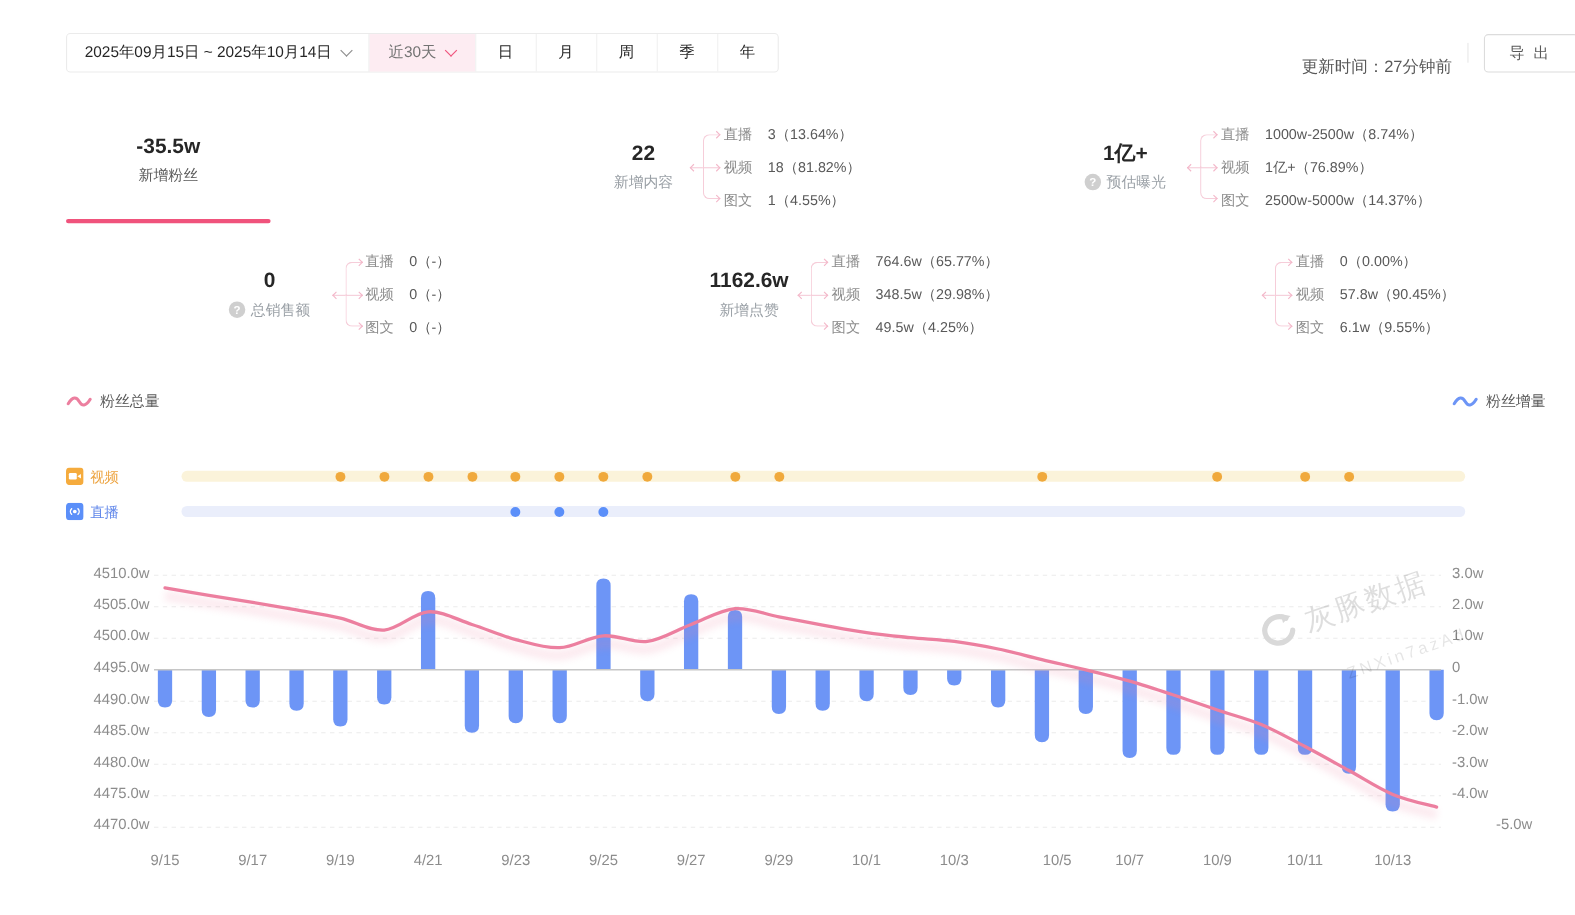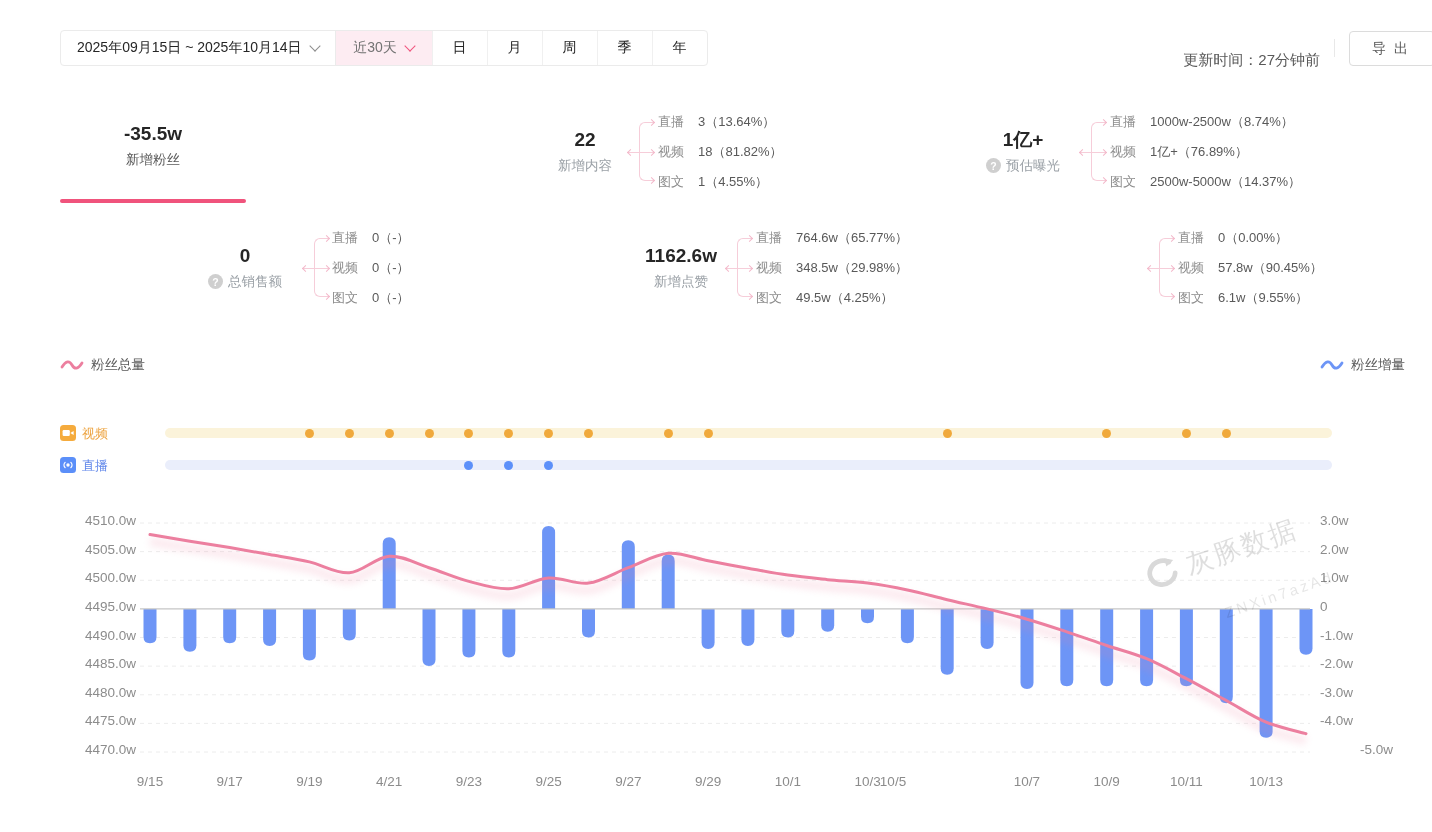--- a/index.html
+++ b/index.html
@@ -349,21 +349,21 @@
       <div class="tick tick-x" style="left: 120px;">9/15</div>
       <div class="tick tick-x" style="left: 199.724px;">9/17</div>
       <div class="tick tick-x" style="left: 279.448px;">9/19</div>
       <div class="tick tick-x" style="left: 359.172px;">4/21</div>
       <div class="tick tick-x" style="left: 438.897px;">9/23</div>
       <div class="tick tick-x" style="left: 518.621px;">9/25</div>
       <div class="tick tick-x" style="left: 598.345px;">9/27</div>
       <div class="tick tick-x" style="left: 678.069px;">9/29</div>
       <div class="tick tick-x" style="left: 757.793px;">10/1</div>
       <div class="tick tick-x" style="left: 837.517px;">10/3</div>
-      <div class="tick tick-x" style="left: 863px;">10/5</div>
+      <div class="tick tick-x" style="left: 931px;">10/5</div>
       <div class="tick tick-x" style="left: 996.966px;">10/7</div>
       <div class="tick tick-x" style="left: 1076.69px;">10/9</div>
       <div class="tick tick-x" style="left: 1156.41px;">10/11</div>
       <div class="tick tick-x" style="left: 1236.14px;">10/13</div>
     </div>
 
   <div class="wm">
     <svg width="42" height="38" viewBox="0 0 44 40">
       <path d="M35 10 A13.5 12.5 0 1 0 37.5 23" stroke="#d9d9d9" stroke-width="5" fill="none" stroke-linecap="round"></path>
       <path d="M31.5 4.5 l8.5 5 -9 4z" fill="#d9d9d9"></path>

